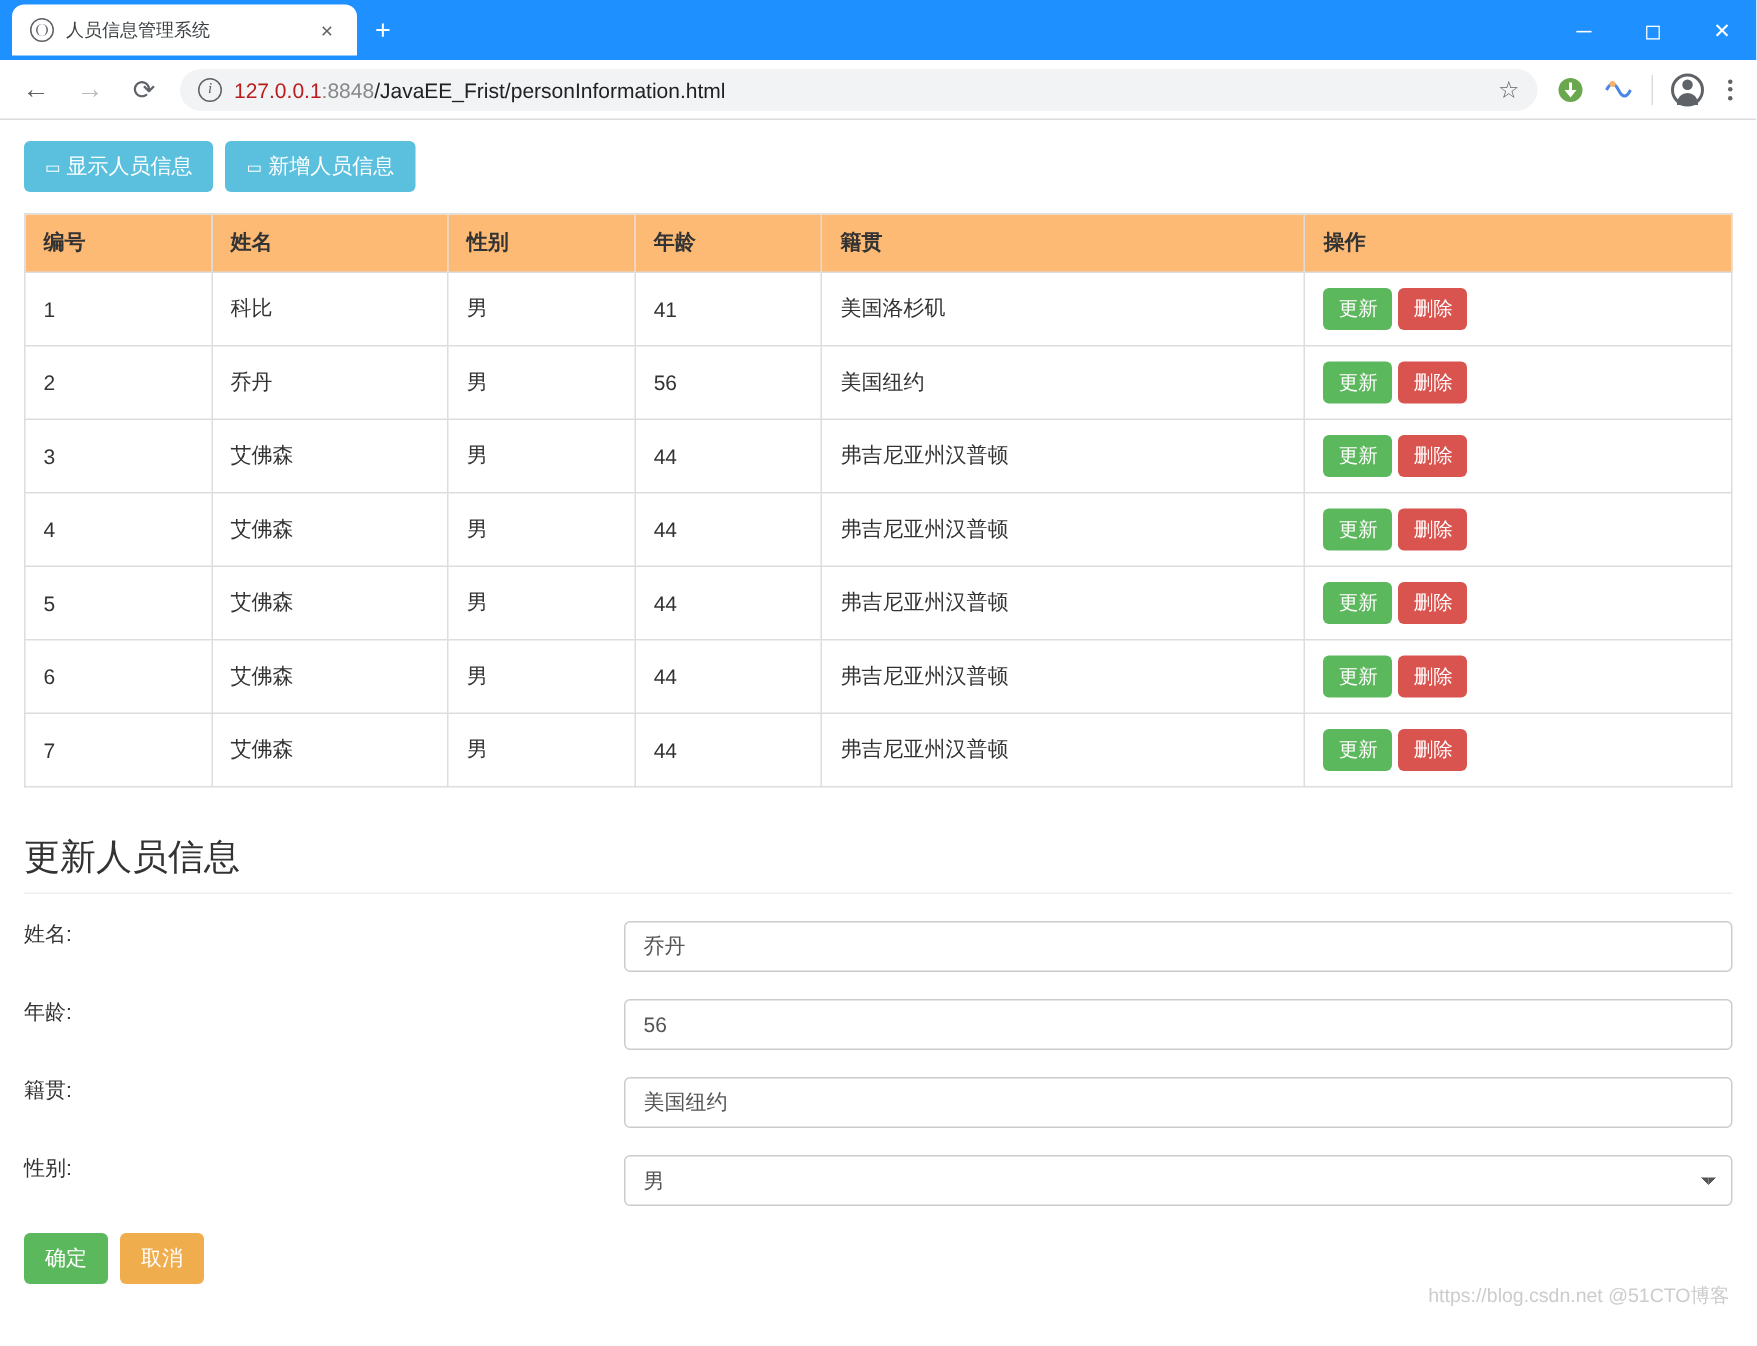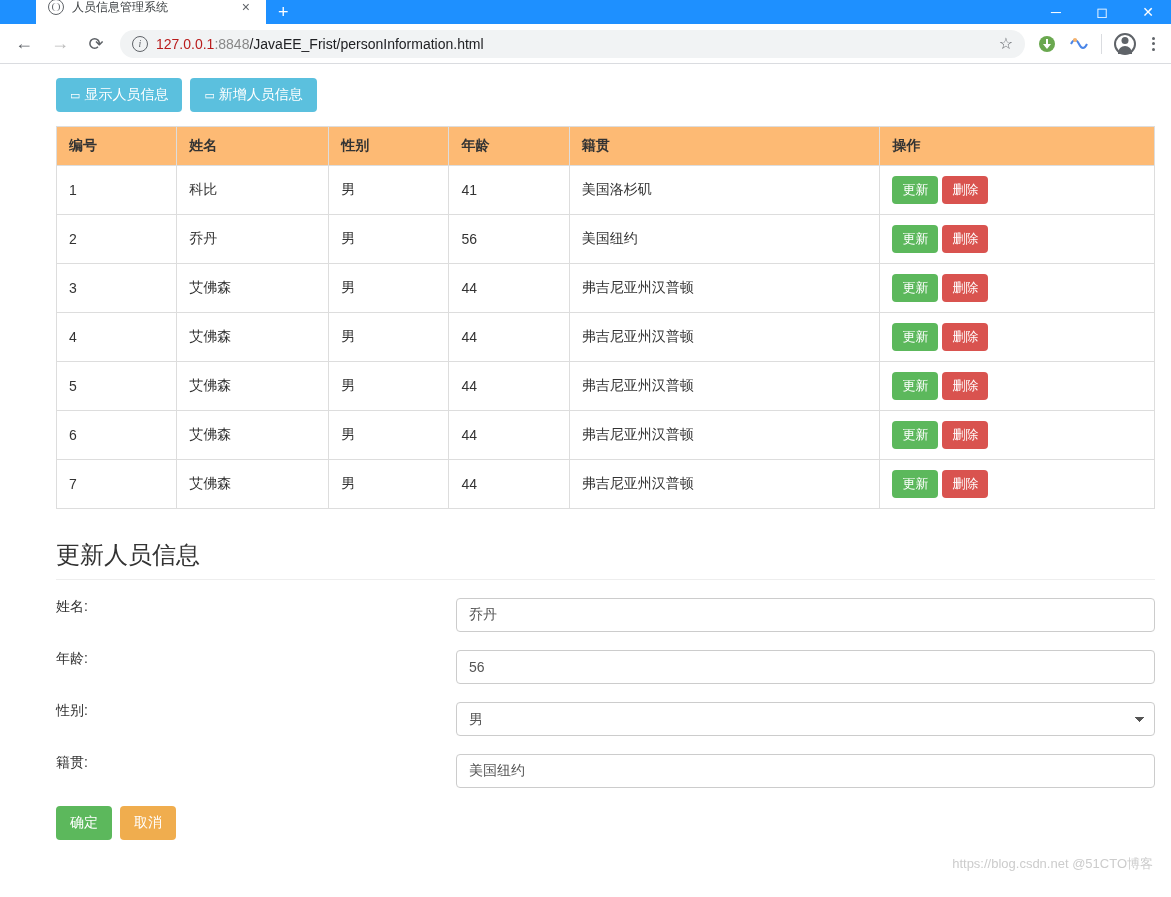--- a/index.html
+++ b/index.html
@@ -1,20 +1,20 @@
 <!DOCTYPE html>
 <html><head>
   <meta charset="utf-8">
   <style>
     * { margin: 0; padding: 0; box-sizing: border-box; }
     body { font-family: "Microsoft YaHei", Arial, sans-serif; font-size: 14px; background: #fff; overflow: hidden; }
     
     
     .browser-window { width: 1171px; height: 897px; background: #fff; position: relative; }
-    .title-bar { height: 24px; background: #1e90ff; display: flex; align-items: flex-end; position: relative; padding-left: 28px; }
+    .title-bar { height: 40px; background: #1e90ff; display: flex; align-items: center; position: relative; }
     .tab { background: #fff; height: 34px; margin-left: 8px; border-radius: 8px 8px 0 0; display: flex; align-items: center; padding: 0 12px; gap: 8px; min-width: 230px; }
     .tab-favicon { width: 16px; height: 16px; border: 1.5px solid #5f6368; border-radius: 50%; position: relative; }
     .tab-favicon::after { content: ""; position: absolute; inset: 3px; border: 1px solid #5f6368; border-radius: 50%; border-top: none; border-bottom: none; }
     .tab-title { color: #3c4043; font-size: 12px; flex: 1; }
     .tab-close { color: #5f6368; font-size: 14px; cursor: pointer; padding: 2px 4px; }
     .new-tab { color: #fff; font-size: 18px; padding: 8px 12px; cursor: pointer; align-self: center; }
     .window-controls { position: absolute; right: 0; top: 0; height: 100%; display: flex; align-items: center; }
     .win-btn { width: 46px; height: 40px; display: flex; align-items: center; justify-content: center; color: #fff; cursor: pointer; font-size: 14px; }
     
     .nav-bar { height: 40px; display: flex; align-items: center; padding: 0 12px; gap: 12px; border-bottom: 1px solid #dadce0; }
@@ -27,21 +27,21 @@
     .url-text .port { color: #888; }
     .star { color: #5f6368; font-size: 16px; }
     .ext-icon { width: 20px; height: 20px; cursor: pointer; }
     .avatar2 { width: 22px; height: 22px; border: 2px solid #5f6368; border-radius: 50%; position: relative; }
     .avatar2::before { content: ""; position: absolute; top: 2px; left: 50%; transform: translateX(-50%); width: 7px; height: 7px; background: #5f6368; border-radius: 50%; }
     .avatar2::after { content: ""; position: absolute; bottom: -1px; left: 50%; transform: translateX(-50%); width: 14px; height: 8px; background: #5f6368; border-radius: 8px 8px 0 0; }
     .menu-dots { display: flex; flex-direction: column; gap: 2.5px; padding: 4px; cursor: pointer; }
     .menu-dots span { width: 3px; height: 3px; background: #5f6368; border-radius: 50%; }
     
     
-    .page-content { padding: 14px 16px; height: calc(897px - 80px); overflow-y: auto; position: relative; margin-left: 40px; }
+    .page-content { padding: 14px 16px; height: calc(897px - 80px); overflow-y: auto; position: relative; }
     .top-actions { display: flex; gap: 8px; margin-bottom: 14px; }
     .btn { display: inline-block; padding: 8px 14px; border-radius: 4px; border: none; cursor: pointer; font-size: 14px; font-family: inherit; color: #fff; }
     .btn-info { background: #5bc0de; }
     .btn-success { background: #5cb85c; }
     .btn-danger { background: #d9534f; }
     .btn-warning { background: #f0ad4e; }
     .btn-sm { padding: 5px 10px; font-size: 13px; }
     .btn .sq { display: inline-block; vertical-align: middle; margin-right: 4px; font-size: 11px; }
     
     table { width: 100%; border-collapse: collapse; border: 1px solid #ddd; }
@@ -52,21 +52,21 @@
     
     .form-section { margin-top: 30px; }
     .form-title { font-size: 24px; font-weight: normal; color: #333; margin-bottom: 8px; }
     .hr { border: none; border-top: 1px solid #eee; margin-bottom: 18px; }
     .form-row { display: flex; margin-bottom: 18px; }
     .form-label { width: 400px; color: #333; padding-right: 15px; }
     .form-control { flex: 1; height: 34px; border: 1px solid #ccc; border-radius: 4px; padding: 6px 12px; font-size: 14px; font-family: inherit; color: #555; background: #fff; }
     select.form-control { appearance: none; background-image: linear-gradient(45deg, transparent 50%, #555 50%), linear-gradient(135deg, #555 50%, transparent 50%); background-position: calc(100% - 15px) 14px, calc(100% - 10px) 14px; background-size: 5px 5px, 5px 5px; background-repeat: no-repeat; }
     .form-actions { display: flex; gap: 8px; margin-top: 8px; }
     
-    .watermark { position: absolute; right: 18px; bottom: 8px; color: #ccc; font-size: 13px; pointer-events: none; }
+    .watermark { position: absolute; right: 18px; bottom: 24px; color: #ccc; font-size: 13px; pointer-events: none; }
     
     
     .page-content::-webkit-scrollbar { width: 16px; }
     .page-content::-webkit-scrollbar-thumb { background: #ccc; border: 4px solid #fff; border-radius: 8px; }
   </style>
 </head>
 <body>
 
 <div class="browser-window">
 
@@ -235,29 +235,29 @@
 
       <div class="form-row">
         <label class="form-label">姓名:</label>
         <input class="form-control" value="乔丹" style="">
       </div>
       <div class="form-row">
         <label class="form-label">年龄:</label>
         <input class="form-control" value="56" style="">
       </div>
       <div class="form-row">
+        <label class="form-label">籍贯:</label>
+        <input class="form-control" value="美国纽约" style="">
+      </div>
+      <div class="form-row">
         <label class="form-label">性别:</label>
         <select class="form-control">
           <option>男</option>
         </select>
       </div>
-      <div class="form-row">
-        <label class="form-label">籍贯:</label>
-        <input class="form-control" value="美国纽约" style="">
-      </div>
 
       <div class="form-actions">
         <button class="btn btn-success">确定</button>
         <button class="btn btn-warning">取消</button>
       </div>
     </div>
 
     <div class="watermark">https://blog.csdn.net @51CTO博客</div>
   </div>
 </div>

